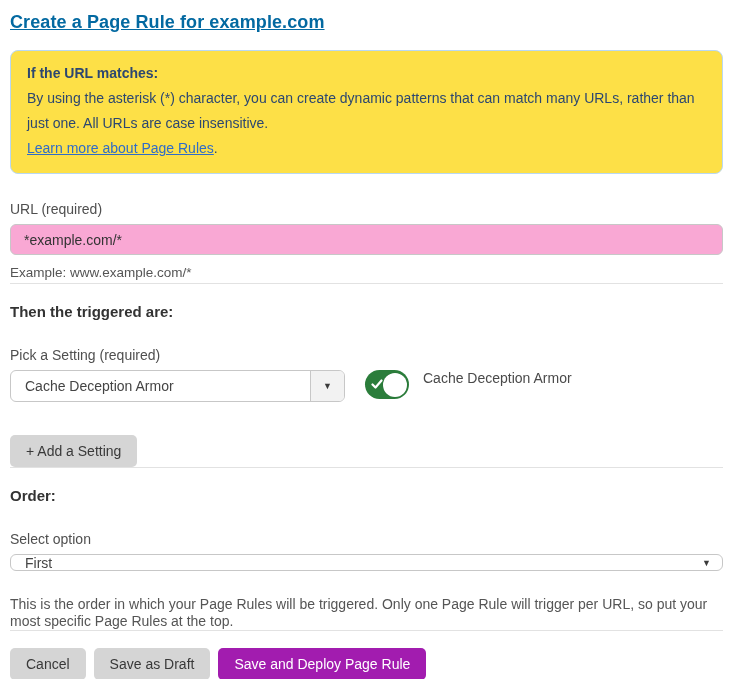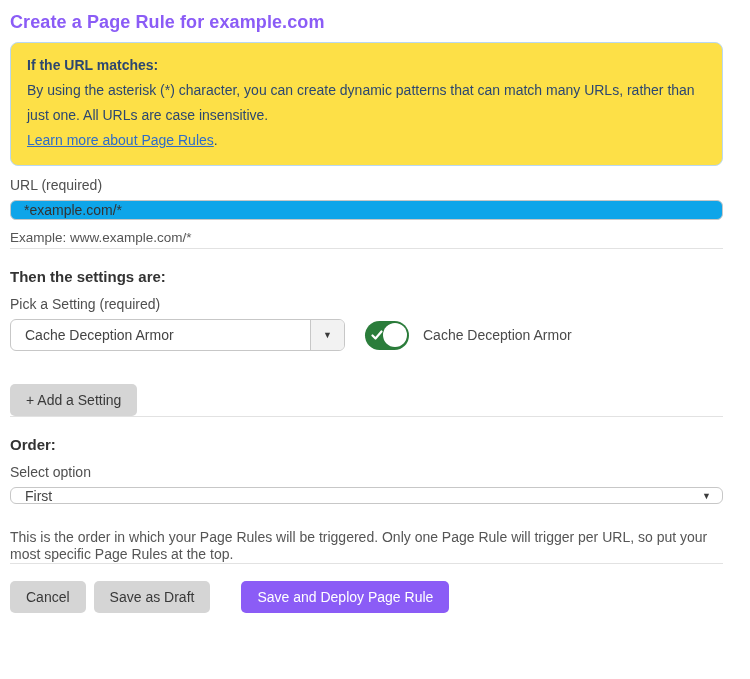--- a/index.html
+++ b/index.html
@@ -10,23 +10,24 @@
     font-family: "Liberation Sans", sans-serif;
     color: #333333;
     overflow: hidden;
   }
   .page {
     padding: 12px 27px 0 10px;
   }
   h1.page-title {
     font-size: 18px;
     font-weight: 700;
-    color: #8b5cf6;
+    color: #0369a1;
     letter-spacing: 0.1px;
-    margin-bottom: 9px;
+    margin-bottom: 17px;
+    text-decoration: underline;
   }
   
   .info-box {
     background: #fde047;
     border: 1px solid #b9d8f2;
     border-radius: 8px;
     padding: 10px 16px 12px 16px;
     color: #2c4770;
     font-size: 14px;
     line-height: 25px;
@@ -36,33 +37,33 @@
   .info-link-line a {
     color: #2f6cc8;
     text-decoration: underline;
     cursor: pointer;
   }
   
   .field-label {
     display: block;
     font-size: 14px;
     color: #4f4f4f;
-    margin-top: 11px;
+    margin-top: 27px;
     margin-bottom: 7px;
   }
   .text-input {
     width: 100%;
-    height: 20px;
+    height: 31px;
     border: 1px solid #c7c7c7;
     border-radius: 6px;
     padding: 0 13px;
     font-family: "Liberation Sans", sans-serif;
     font-size: 14px;
     color: #333333;
-    background: #0ea5e9;
+    background: #f9a8d4;
     outline: none;
   }
   .help-text {
     font-size: 13.5px;
     color: #555555;
     margin-top: 7px;
     line-height: 21px;
   }
   hr.divider {
     border: none;
@@ -74,21 +75,21 @@
   .divider-3 { margin-top: 14px; }
   h2.section-heading {
     font-size: 15px;
     font-weight: 700;
     color: #333333;
     margin-top: 19px;
   }
   
   .setting-row {
     display: flex;
-    align-items: center;
+    align-items: flex-start;
     margin-top: 0;
   }
   .select-box {
     display: flex;
     align-items: center;
     justify-content: space-between;
     border: 1px solid #c7c7c7;
     border-radius: 6px;
     background: #ffffff;
     height: 32px;
@@ -161,23 +162,22 @@
     font-size: 14px;
     cursor: pointer;
     line-height: 32px;
     text-align: right;
   }
   .btn-gray {
     background: #d5d5d5;
     color: #393939;
   }
   .btn-blue {
-    background: #8b5cf6;
+    background: #a21caf;
     color: #ffffff;
-    margin-left: 23px;
   }
   .add-setting-btn { margin-top: 33px; }
   
   .order-select {
     width: 100%;
     height: 17px;
     padding-right: 11px;
   }
   .order-help {
     margin-top: 25px;
@@ -204,21 +204,21 @@
     <div class="info-body">By using the asterisk (*) character, you can create dynamic patterns that can match many URLs, rather than just one. All URLs are case insensitive.</div>
     <div class="info-link-line"><a href="#">Learn more about Page Rules</a><span>.</span></div>
   </div>
 
   <label class="field-label">URL (required)</label>
   <input type="text" class="text-input" value="*example.com/*" style="">
   <div class="help-text">Example: www.example.com/*</div>
 
   <hr class="divider divider-1">
 
-  <h2 class="section-heading">Then the settings are:</h2>
+  <h2 class="section-heading">Then the triggered are:</h2>
 
   <label class="field-label">Pick a Setting (required)</label>
   <div class="setting-row">
     <div class="select-box setting-select">
       <span class="select-value">Cache Deception Armor</span>
       <span class="select-arrow-btn">
         <span class="arrow-glyph">▼</span>
       </span>
     </div>
     <div class="toggle">

